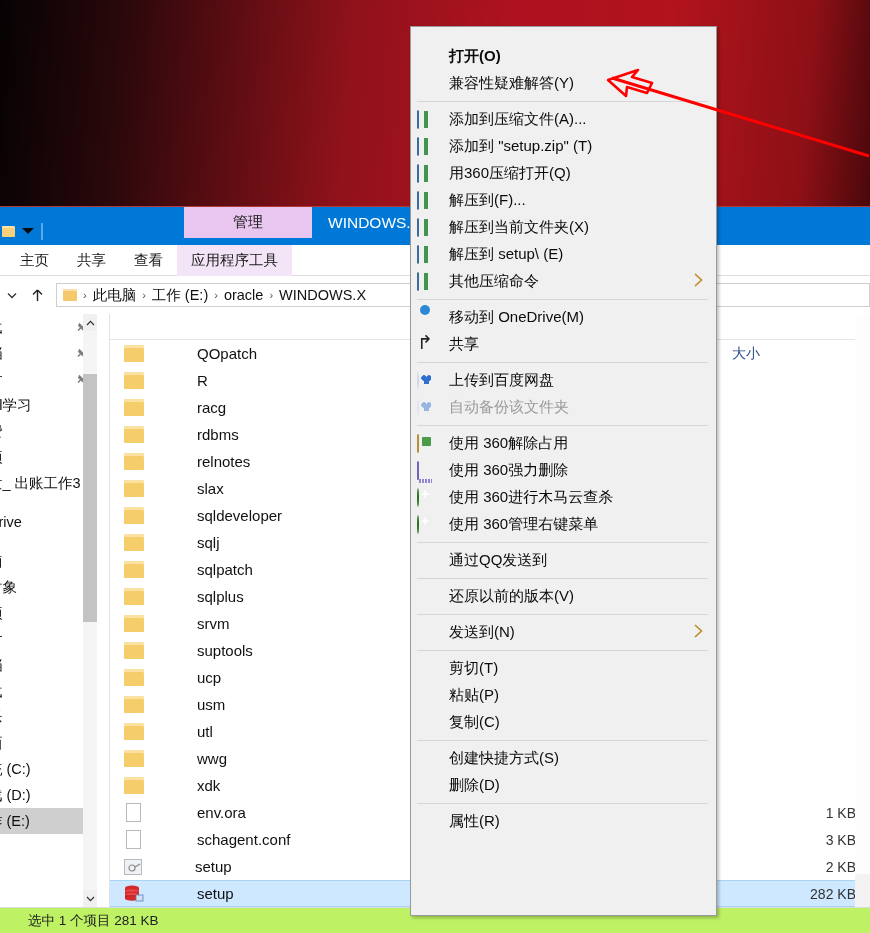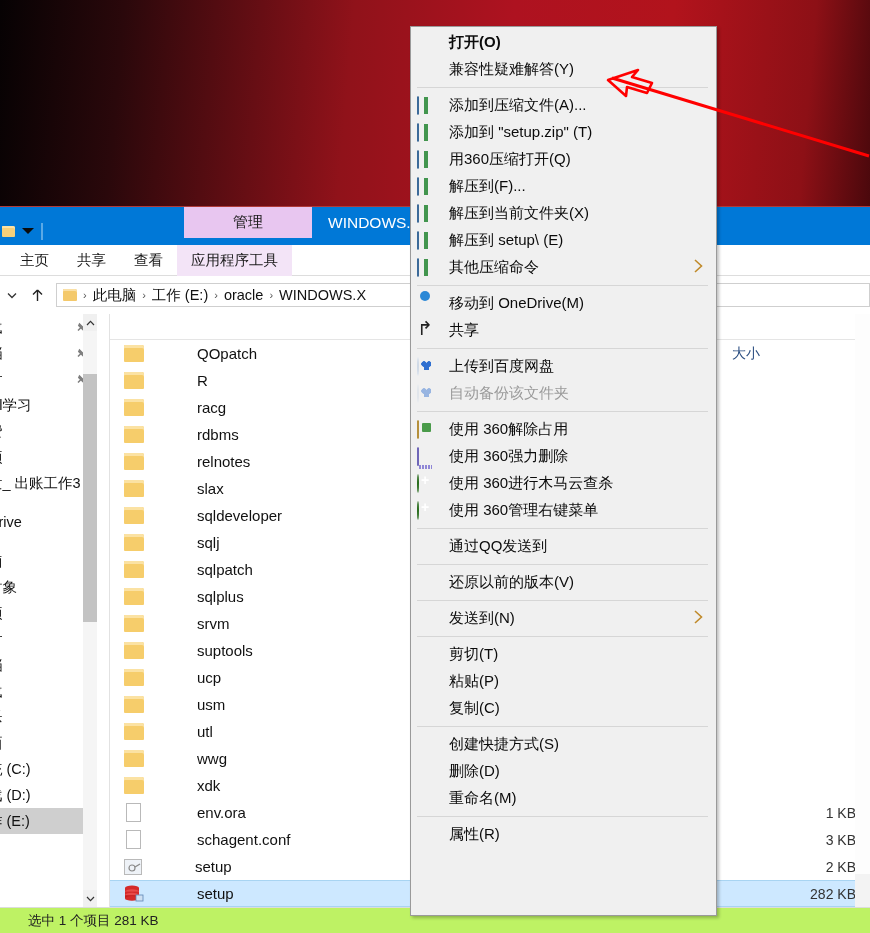--- a/index.html
+++ b/index.html
@@ -156,21 +156,21 @@
     background:#bef264; border-top:1px solid #dcdcdc;
     display:flex; align-items:center; font-size:13.5px; color:#222;
   }
   .statusbar .txt { padding-left:28px; }
 
   
   #ctxmenu {
     position:absolute; left:410px; top:26px; width:307px; height:890px;
     background:#f0f0f0; border:1px solid #9a9a9a;
     box-shadow: 2px 2px 3px rgba(0,0,0,.25);
-    padding:2px 0;
+    padding:16px 0;
     z-index: 50;
   }
   .mi {
     height:27px; display:flex; align-items:center; font-size:15px; color:#0b0b0b;
     padding-left:6px; position:relative;
   }
   .mi.bold .mtxt { font-weight:bold; }
   .mi.disabled .mtxt { color:#9a9a9a; }
   .mi .micon { width:22px; height:18px; margin-right:10px; flex:none; position:relative; }
   .mi .mtxt { white-space:nowrap; }
@@ -670,24 +670,20 @@
     </div>
     <div class="msep"></div>
     <div class="mi">
       <span class="micon"></span>
       <span class="mtxt">创建快捷方式(S)</span>
     </div>
     <div class="mi">
       <span class="micon"></span>
       <span class="mtxt">删除(D)</span>
     </div>
-    <div class="mi">
-      <span class="micon"></span>
-      <span class="mtxt">重命名(M)</span>
-    </div>
     <div class="msep"></div>
     <div class="mi">
       <span class="micon"></span>
       <span class="mtxt">属性(R)</span>
     </div>
   </div>
 
 <svg id="arrow">
   <g>
     <path d="M612 78 L869 156" stroke="#ff0000" stroke-width="3" fill="none"></path>

